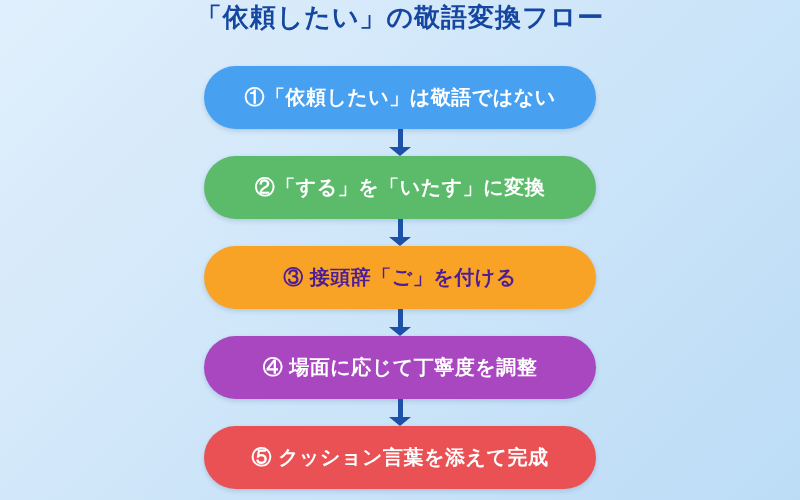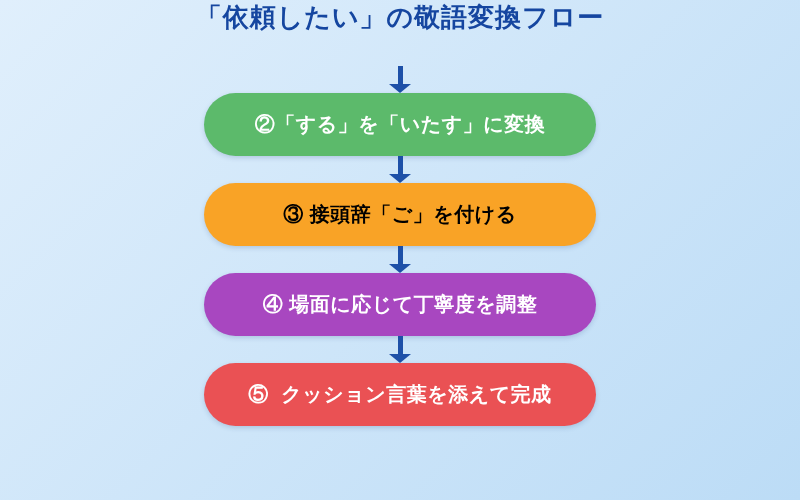--- a/index.html
+++ b/index.html
@@ -56,51 +56,54 @@
   }
 </style>
 </head>
 <body>
 
 <div class="canvas" style="background: linear-gradient(135deg, rgb(224, 239, 252) 0%, rgb(188, 220, 246) 100%);">
   <h1 class="title" style="color: rgb(21, 70, 160);">「依頼したい」の敬語変換フロー</h1>
 
   <div class="flow">
 
+    <div class="step" style="background: rgb(71, 161, 240); color: rgb(255, 255, 255);">
+      <span>①「依頼したい」は敬語ではない</span>
+    </div>
 
     <div class="arrow">
       <div class="stem" style="background: rgb(29, 80, 168);"></div>
       <div class="head" style="border-top-color: rgb(29, 80, 168);"></div>
     </div>
 
     <div class="step" style="background: rgb(92, 186, 107); color: rgb(255, 255, 255); align-items: center;">
       <span>②「する」を「いたす」に変換</span>
     </div>
 
     <div class="arrow">
       <div class="stem" style="background: rgb(29, 80, 168);"></div>
       <div class="head" style="border-top-color: rgb(29, 80, 168);"></div>
     </div>
 
-    <div class="step" style="background: rgb(249, 163, 38); color: #000000;">
+    <div class="step" style="background: rgb(249, 163, 38); color: #4c1d95;">
       <span>③ 接頭辞「ご」を付ける</span>
     </div>
 
     <div class="arrow">
       <div class="stem" style="background: rgb(29, 80, 168);"></div>
       <div class="head" style="border-top-color: rgb(29, 80, 168);"></div>
     </div>
 
     <div class="step" style="background: rgb(168, 71, 192); color: rgb(255, 255, 255);">
       <span>④ 場面に応じて丁寧度を調整</span>
     </div>
 
     <div class="arrow">
       <div class="stem" style="background: rgb(29, 80, 168);"></div>
       <div class="head" style="border-top-color: rgb(29, 80, 168);"></div>
     </div>
 
-    <div class="step" style="background: rgb(234, 81, 84); color: rgb(255, 255, 255); font-family: Liberation Mono, monospace;">
+    <div class="step" style="background: rgb(234, 81, 84); color: rgb(255, 255, 255);">
       <span>⑤ クッション言葉を添えて完成</span>
     </div>
 
   </div>
 </div>
 
 </body></html>

